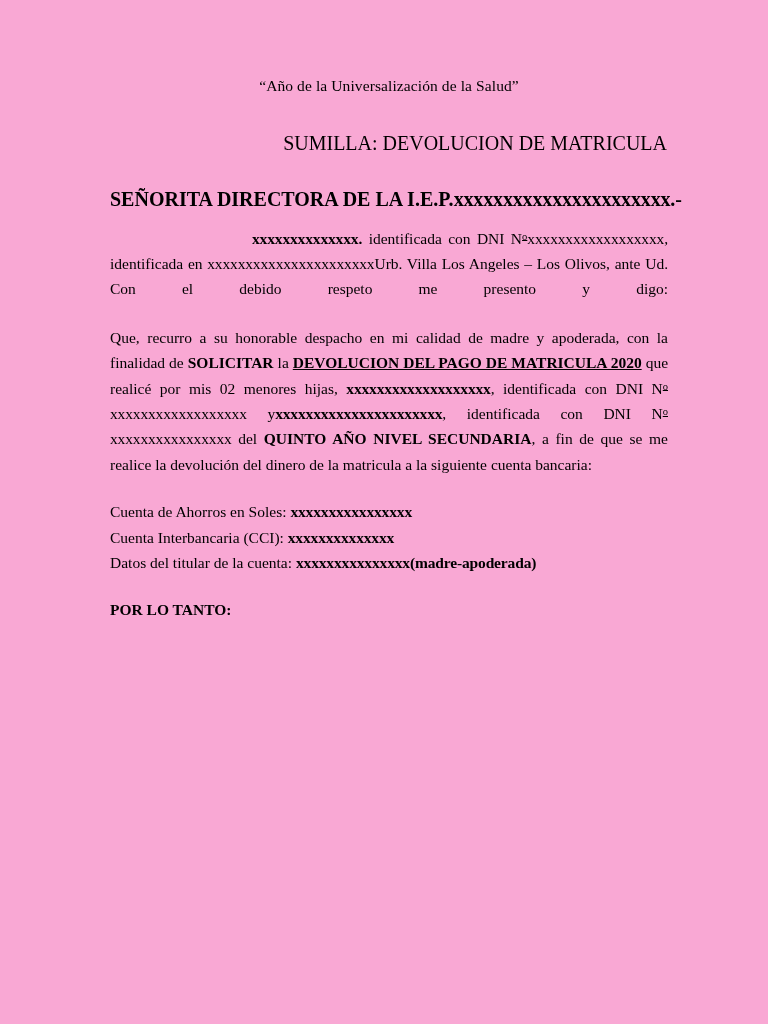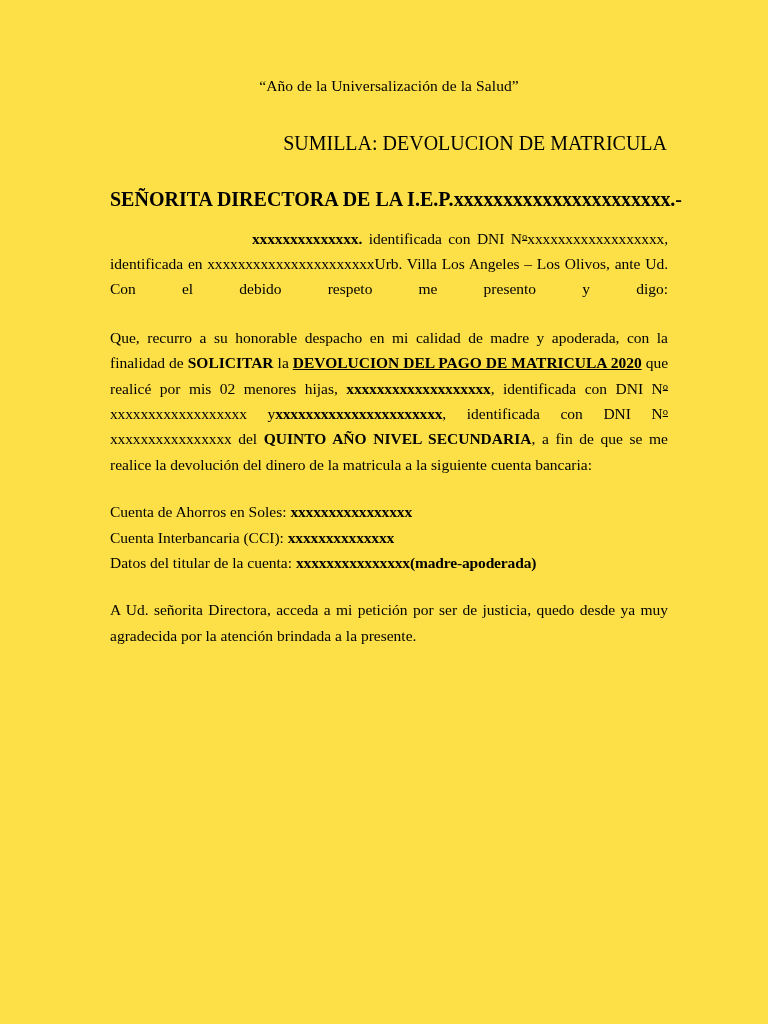--- a/index.html
+++ b/index.html
@@ -9,21 +9,21 @@
     background: #ffffff;
   }
   body {
     font-family: "Liberation Serif", "DejaVu Serif", serif;
     color: #000000;
   }
   .page {
     position: relative;
     width: 768px;
     height: 1024px;
-    background: #fde047;
+    background: #f9a8d4;
     margin: 0 auto;
     overflow: hidden;
     box-sizing: border-box;
   }
   .content {
     position: absolute;
     left: 110px;
     top: 0;
     width: 558px;
   }
@@ -173,18 +173,18 @@
         <span>Cuenta Interbancaria (CCI):</span>
         <b class="x">xxxxxxxxxxxxxx</b>
       </div>
       <div class="bank-line">
         <span>Datos del titular de la cuenta:</span>
         <b class="x">xxxxxxxxxxxxxxx(madre-apoderada)</b>
       </div>
     </div>
 
     <div class="closing-block">
-      <p class="closing-para">A Ud. señorita Directora, acceda a mi petición por ser de justicia, quedo desde ya muy agradecida por la atención brindada a la presente.</p>
+      <div class="closing-heading">POR LO TANTO:</div>
     </div>
 
 
   </div>
 </div>
 
 </body></html>

